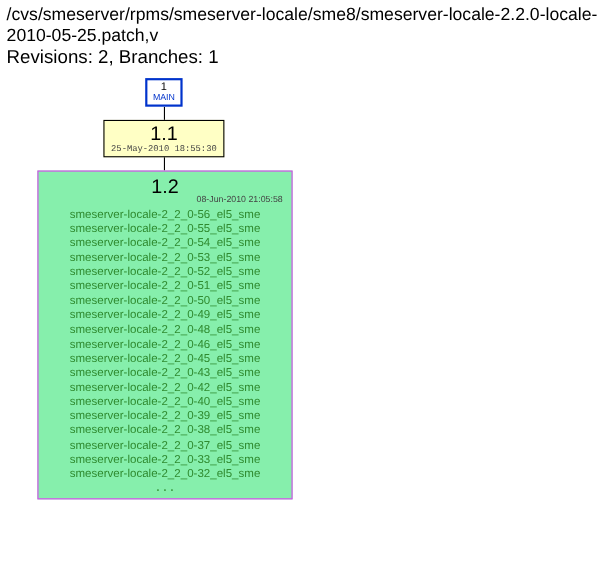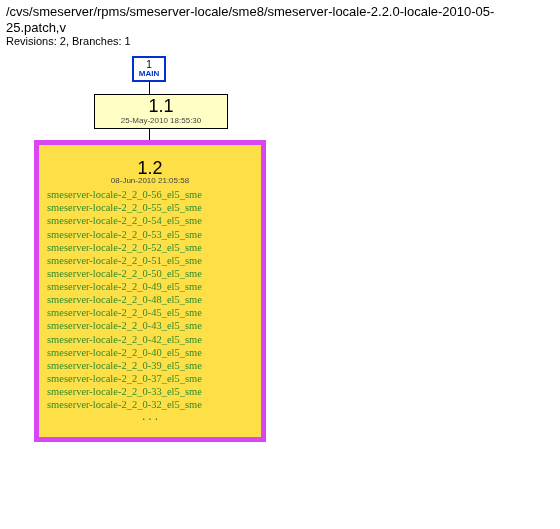--- a/index.html
+++ b/index.html
@@ -6,25 +6,25 @@
     margin: 0;
     padding: 4px 6px;
     font-family: Helvetica, Arial, sans-serif;
     font-size: 11px;
     background: #fff;
     color: #000;
     width: 560px;
     box-sizing: border-box;
   }
   .path-line {
-    font-size: 13px;
+    font-size: 16px;
     line-height: 1.2;
   }
   .meta-line {
-    font-size: 11px;
+    font-size: 17px;
     line-height: 1.2;
     margin-bottom: 2px;
   }
   .graph-area {
     position: relative;
     width: 100%;
     height: 490px;
   }
   .revbox {
     position: absolute;
@@ -36,64 +36,65 @@
   }
   .revbox .rev-num {
     font-size: 18px;
     line-height: 1.1;
   }
   .revbox .rev-date {
     font-size: 8px;
     color: #444;
     line-height: 1.1;
     white-space: nowrap;
+    font-family: Liberation Mono, monospace;
   }
   .mainbox {
     position: absolute;
     background: #fff;
     border: 2px solid #0033cc;
     text-align: center;
     box-sizing: border-box;
     padding: 2px 4px;
   }
   .mainbox .main-num {
     font-size: 10px;
     line-height: 1.0;
   }
   .mainbox .main-label {
     font-size: 8px;
     color: #0033cc;
-    font-weight: bold;
+    font-weight: normal;
     line-height: 1.0;
   }
   .bigbox {
     position: absolute;
-    background: #fde047;
-    border: 5px solid #d946ef;
+    background: #86efac;
+    border: 1px solid #d946ef;
     box-sizing: border-box;
-    padding: 14px 8px;
+    padding: 4px 8px;
   }
   .bigbox .rev-num {
     font-size: 18px;
     text-align: center;
     line-height: 1.0;
   }
   .bigbox .rev-date {
     font-size: 8px;
     color: #444;
-    text-align: center;
+    text-align: right;
     line-height: 1.1;
     margin-bottom: 2px;
   }
   .tag-list {
-    font-family: Liberation Serif, serif;
+    font-family: Liberation Sans, sans-serif;
     font-size: 10.5px;
     color: #2f8a2f;
     line-height: 1.25;
-    text-align: left;
+    text-align: center;
     white-space: nowrap;
   }
   .ellipsis {
     text-align: center;
     font-family: "Courier New", monospace;
     font-size: 10.5px;
     color: #2f8a2f;
     line-height: 1.0;
     margin-top: 1px;
   }
@@ -112,43 +113,45 @@
 <div class="graph-area">
 
   <div class="vline" style="left:143px; top:32px; height:12px;"></div>
   <div class="vline" style="left:143px; top:76px; height:14px;"></div>
 
   <div class="mainbox" style="left:126px; top:6px; width:34px;">
     <div class="main-num">1</div>
     <div class="main-label">MAIN</div>
   </div>
 
-  <div class="revbox" style="left:88px; top:44px; width:134px;">
+  <div class="revbox" style="left:88px; top:44px; width:110px;">
     <div class="rev-num">1.1</div>
     <div class="rev-date">25-May-2010 18:55:30</div>
   </div>
 
   <div class="bigbox" style="left:28px; top:90px; width:232px;">
     <div class="rev-num">1.2</div>
     <div class="rev-date">08-Jun-2010 21:05:58</div>
     <div class="tag-list" id="tags-1-2">
         <div>smeserver-locale-2_2_0-56_el5_sme</div>
         <div>smeserver-locale-2_2_0-55_el5_sme</div>
         <div>smeserver-locale-2_2_0-54_el5_sme</div>
         <div>smeserver-locale-2_2_0-53_el5_sme</div>
         <div>smeserver-locale-2_2_0-52_el5_sme</div>
         <div>smeserver-locale-2_2_0-51_el5_sme</div>
         <div>smeserver-locale-2_2_0-50_el5_sme</div>
         <div>smeserver-locale-2_2_0-49_el5_sme</div>
         <div>smeserver-locale-2_2_0-48_el5_sme</div>
+        <div>smeserver-locale-2_2_0-46_el5_sme</div>
         <div>smeserver-locale-2_2_0-45_el5_sme</div>
         <div>smeserver-locale-2_2_0-43_el5_sme</div>
         <div>smeserver-locale-2_2_0-42_el5_sme</div>
         <div>smeserver-locale-2_2_0-40_el5_sme</div>
         <div>smeserver-locale-2_2_0-39_el5_sme</div>
+        <div>smeserver-locale-2_2_0-38_el5_sme</div>
         <div>smeserver-locale-2_2_0-37_el5_sme</div>
         <div>smeserver-locale-2_2_0-33_el5_sme</div>
         <div>smeserver-locale-2_2_0-32_el5_sme</div>
       </div>
     <div class="ellipsis">...</div>
   </div>
 
 </div>
 
 </body></html>

